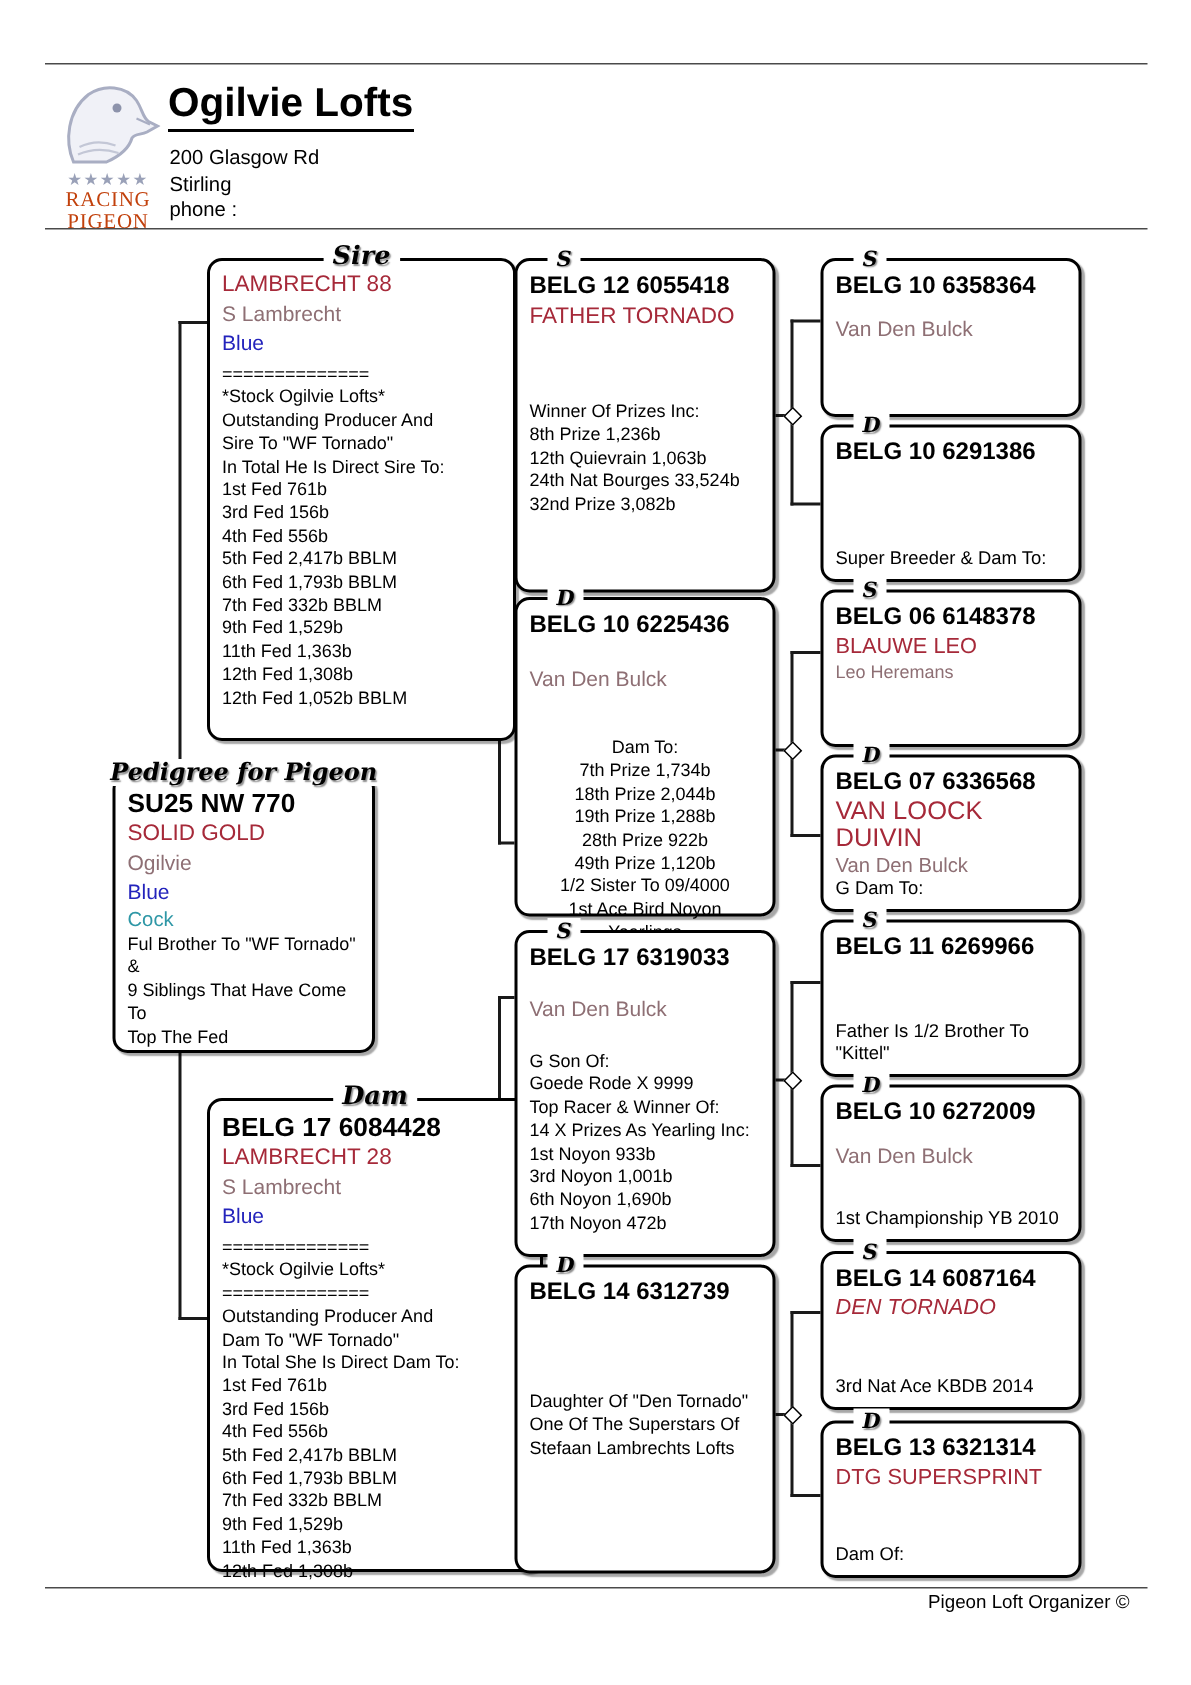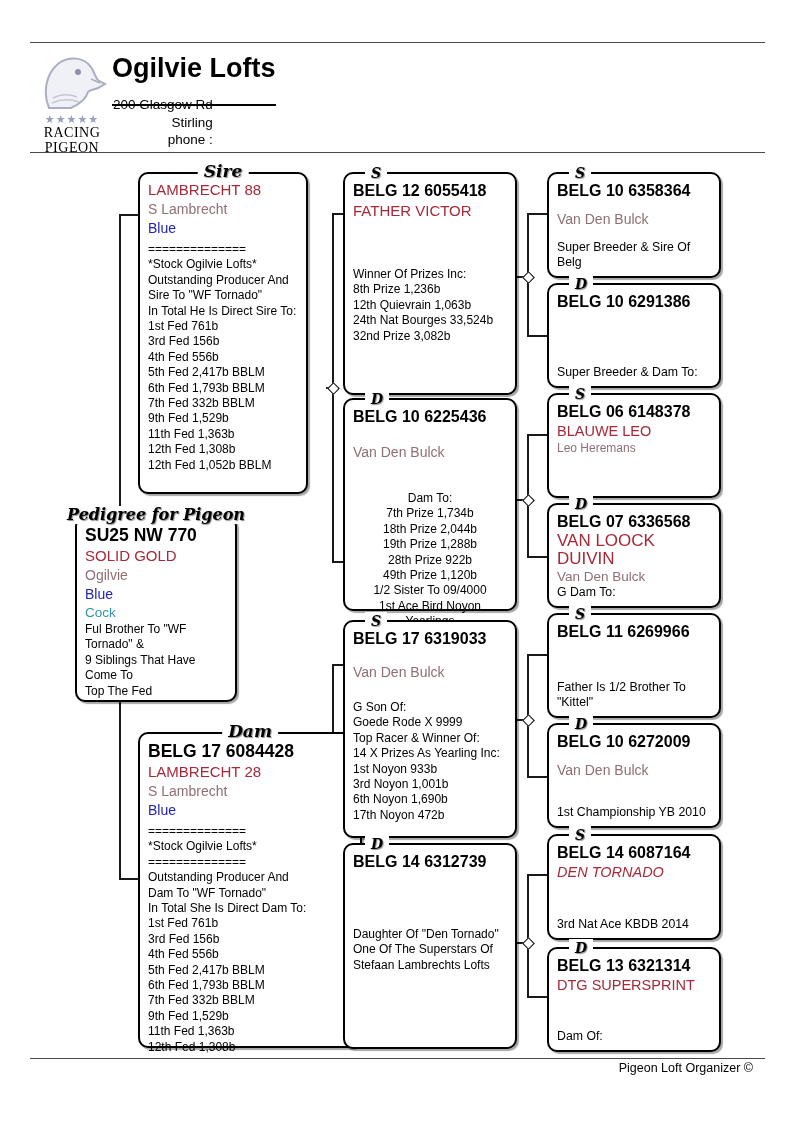--- a/index.html
+++ b/index.html
@@ -5,24 +5,24 @@
   html,body { margin:0; padding:0; background:#fff; }
   #page {
     position:relative; width:794px; height:1123px; background:#fff;
     font-family:"Liberation Sans", sans-serif; color:#000; overflow:hidden;
   }
   .rule { position:absolute; left:30px; width:735px; border-top:1px solid #4a4a4a; height:0; }
 
   
   #logo { position:absolute; left:33px; top:52px; width:78px; text-align:center; }
   #logo .stars { font-size:11px; letter-spacing:1px; color:#9aa1b8; line-height:11px; }
-  #logo .logotext { font-family:"Liberation Serif", serif; font-size:14px; line-height:15px; color:#000000; letter-spacing:0.5px; }
+  #logo .logotext { font-family:"Liberation Serif", serif; font-size:14px; line-height:15px; color:#c2410c; letter-spacing:0.5px; }
   #page-title { position:absolute; left:112px; top:53px; font-size:27px; font-weight:bold;
-    border-bottom:2px solid #000; padding-bottom:20px; }
-  #address { position:absolute; left:113px; top:96px; font-size:13.5px; line-height:17.5px;text-align:right; }
+    border-bottom:2px solid #000; padding-bottom:2px; }
+  #address { position:absolute; left:113px; top:96px; font-size:13.5px; line-height:17.5px; }
 
   
   .pbox { position:absolute; background:#fff; border:2px solid #000; border-radius:10px;
     box-shadow:2px 2px 1px rgba(0,0,0,0.35); padding:6px 8px; box-sizing:border-box;
     display:flex; flex-direction:column; z-index:2; }
   .box-label { position:absolute; top:-12px; background:#fff; padding:0 6px;
     font-family:"DejaVu Serif", serif; font-weight:bold; font-style:italic; font-size:17px;
     line-height:18px; text-shadow:1px 1px 1px rgba(0,0,0,0.45); white-space:nowrap; }
   .label-center { left:50%; transform:translateX(-50%); }
   .label-left { left:20px; font-size:14px; top:-10px; }
@@ -114,21 +114,21 @@
   <div class="cline" style="left:527px; top:654px; width:20px; height:2px;"></div>
   <div class="cline" style="left:527px; top:776px; width:20px; height:2px;"></div>
   <div class="diamond" style="left:524px; top:716px;"></div>
 
   <div class="cline" style="left:517px; top:942px; width:12px; height:2px;"></div>
   <div class="cline" style="left:527px; top:874px; width:2px; height:124px;"></div>
   <div class="cline" style="left:527px; top:874px; width:20px; height:2px;"></div>
   <div class="cline" style="left:527px; top:996px; width:20px; height:2px;"></div>
   <div class="diamond" style="left:524px; top:939px;"></div>
 
-  <div class="pbox" id="box-sire" style="left:138px; top:172px; width:170px; height:322px;">
+  <div class="pbox" id="box-sire" style="left:138px; top:172px; width:206px; height:322px;">
     <span class="box-label label-center">Sire</span>
     <div class="name">LAMBRECHT 88</div>
     <div class="breeder">S Lambrecht</div>
     <div class="colorline">Blue</div>
     <div class="details">==============
 *Stock Ogilvie Lofts*
 Outstanding Producer And
 Sire To "WF Tornado"
 In Total He Is Direct Sire To:
 1st Fed 761b
@@ -136,21 +136,21 @@
 4th Fed 556b
 5th Fed 2,417b BBLM
 6th Fed 1,793b BBLM
 7th Fed 332b BBLM
 9th Fed 1,529b
 11th Fed 1,363b
 12th Fed 1,308b
 12th Fed 1,052b BBLM</div>
   </div>
 
-  <div class="pbox" id="box-root" style="left:75px; top:516px; width:162px; height:186px;">
+  <div class="pbox" id="box-root" style="left:75px; top:516px; width:175px; height:186px;">
     <span class="box-label label-center" style="font-size:16px;">Pedigree for Pigeon</span>
     <div class="ring-lg">SU25 NW 770</div>
     <div class="name">SOLID GOLD</div>
     <div class="breeder">Ogilvie</div>
     <div class="colorline">Blue</div>
     <div class="sexline">Cock</div>
     <div class="details" style="margin-top:0;">Ful Brother To "WF Tornado" &amp;
 9 Siblings That Have Come To
 Top The Fed</div>
   </div>
@@ -174,21 +174,21 @@
 6th Fed 1,793b BBLM
 7th Fed 332b BBLM
 9th Fed 1,529b
 11th Fed 1,363b
 12th Fed 1,308b</div>
   </div>
 
   <div class="pbox" id="box-mid-s1" style="left:343px; top:172px; width:174px; height:223px;">
     <span class="box-label label-left">S</span>
     <div class="ring">BELG 12 6055418</div>
-    <div class="name">FATHER VICTOR</div>
+    <div class="name">FATHER TORNADO</div>
     <div class="details">Winner Of Prizes Inc:
 8th Prize 1,236b
 12th Quievrain 1,063b
 24th Nat Bourges 33,524b
 32nd Prize 3,082b</div>
   </div>
 
   <div class="pbox" id="box-mid-d1" style="left:343px; top:398px; width:174px; height:213px;">
     <span class="box-label label-left">D</span>
     <div class="ring">BELG 10 6225436</div>
@@ -222,21 +222,20 @@
     <div class="ring">BELG 14 6312739</div>
     <div class="details">Daughter Of "Den Tornado"
 One Of The Superstars Of
 Stefaan Lambrechts Lofts</div>
   </div>
 
   <div class="pbox" id="box-r1" style="left:547px; top:172px; width:174px; height:106px;">
     <span class="box-label label-left">S</span>
     <div class="ring">BELG 10 6358364</div>
     <div class="breeder">Van Den Bulck</div>
-    <div class="r-bottom">Super Breeder &amp; Sire Of Belg</div>
   </div>
 
   <div class="pbox" id="box-r2" style="left:547px; top:283px; width:174px; height:105px;">
     <span class="box-label label-left">D</span>
     <div class="ring">BELG 10 6291386</div>
     <div class="r-bottom">Super Breeder &amp; Dam To:</div>
   </div>
 
   <div class="pbox" id="box-r3" style="left:547px; top:393px; width:174px; height:105px;">
     <span class="box-label label-left">S</span>

